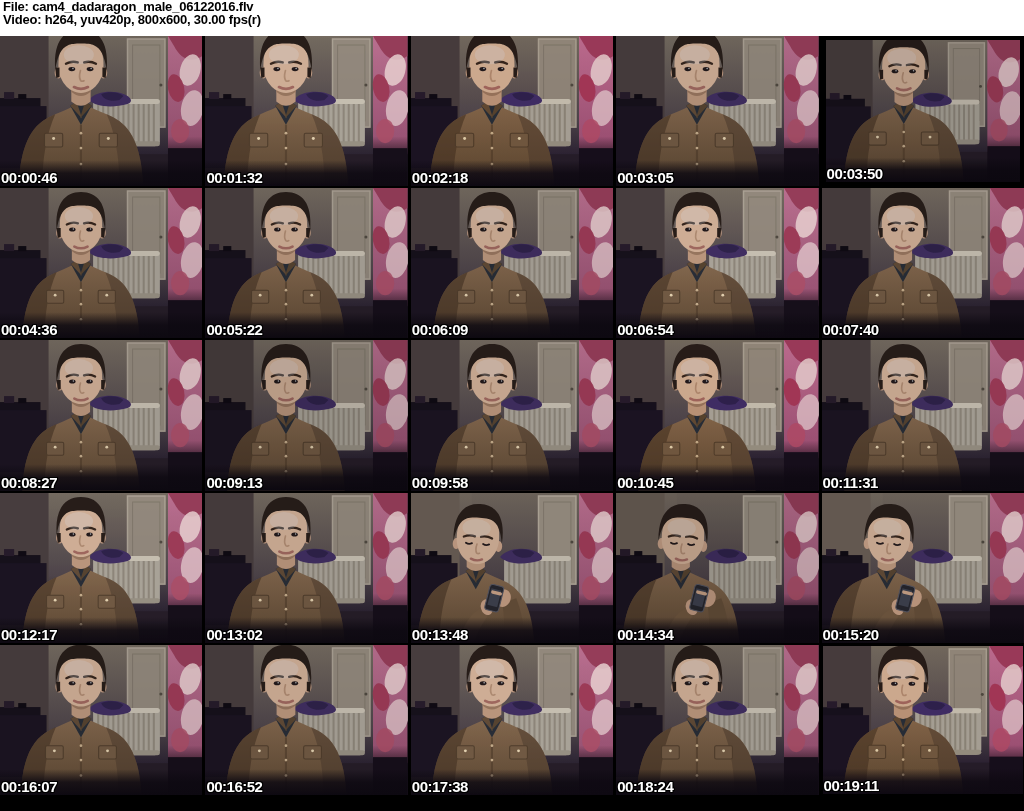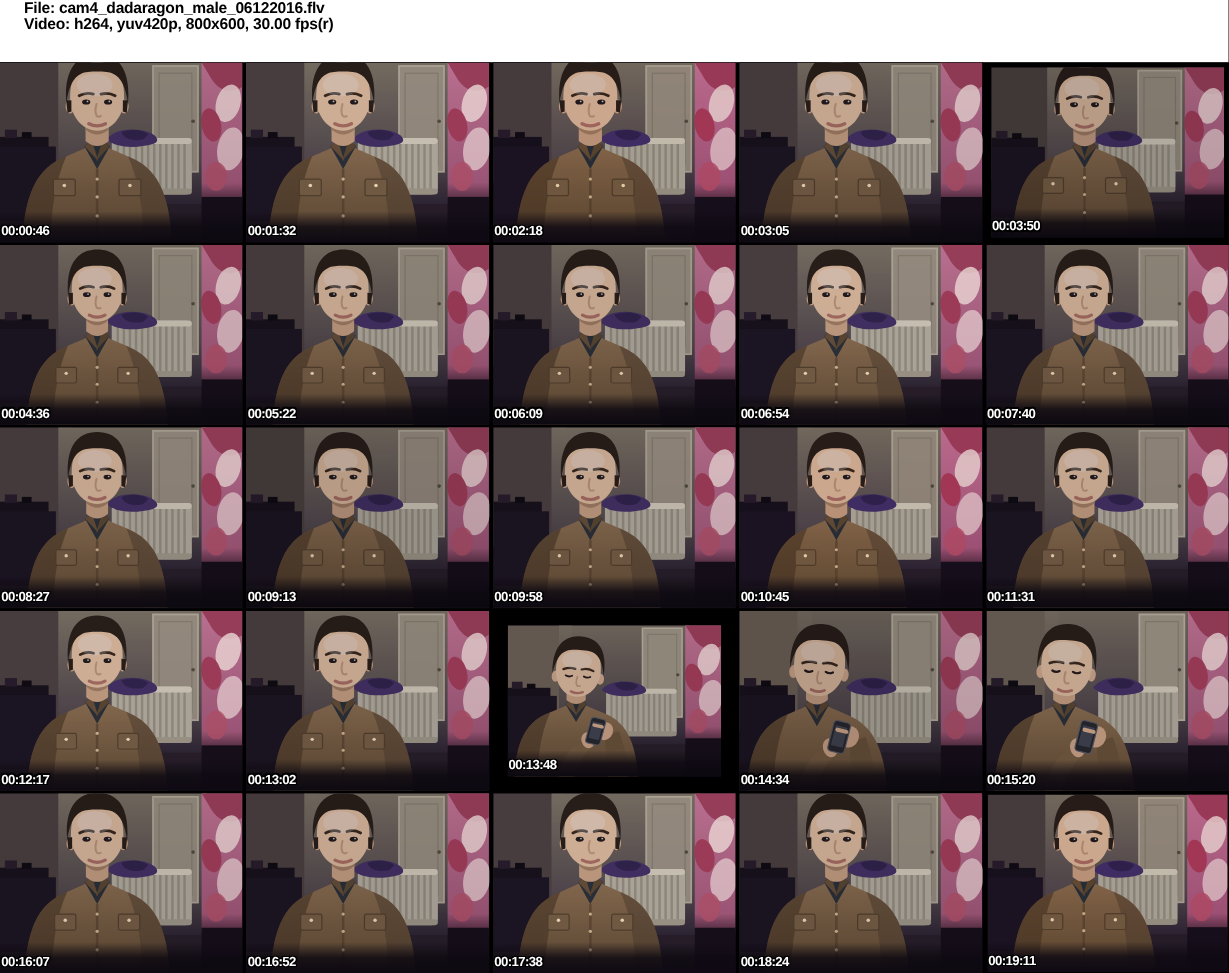--- a/index.html
+++ b/index.html
@@ -1,29 +1,29 @@
 <!DOCTYPE html>
 <html><head>
 <meta charset="utf-8">
 <style>
   html,body{margin:0;padding:0;background:#000;}
   .sheet{position:relative;width:1024px;height:811px;overflow:hidden;
          font-family:"Liberation Sans",sans-serif;background:#000;}
   
-  .header{height:52px;background:#ffffff;color:#000;overflow:hidden;
-          padding:1px 0 0 20px;box-sizing:border-box;}
+  .header{height:36px;background:#ffffff;color:#000;overflow:hidden;
+          padding:1px 0 0 3px;box-sizing:border-box;}
   .header-line{font-size:13px;line-height:12.7px;font-weight:bold;
                letter-spacing:-0.2px;white-space:nowrap;}
   
   .grid{height:759px;display:grid;grid-template-columns:repeat(5,1fr);
         grid-template-rows:repeat(5,1fr);gap:2px 3px;background:#000;}
   .cell{position:relative;overflow:hidden;background:#0a0810;}
   .cell svg{display:block;width:100%;height:100%;}
   .timestamp{position:absolute;left:1px;bottom:1px;color:#ffffff;
-    font-size:11px;font-weight:bold;letter-spacing:-0.5px;line-height:15px;
+    font-size:15px;font-weight:bold;letter-spacing:-0.5px;line-height:15px;
     text-shadow:-1px -1px 0 #000,1px -1px 0 #000,-1px 1px 0 #000,1px 1px 0 #000,
                  0 -1px 0 #000,0 1px 0 #000,-1px 0 0 #000,1px 0 0 #000;}
   
   .pose-facing .person-phone{display:none;}
   .pose-phone  .person-facing{display:none;}
   .pose-phone  .left-wall{opacity:.6;}
   .pose-phone  .mid-wall{opacity:.95;}
   .pose-phone  .door-shape{opacity:1;}
   
   .cell:nth-child(7n+2) svg{filter:brightness(1.05);}
@@ -2348,21 +2348,21 @@
           <rect x="93" y="94" width="10" height="17" fill="#3a3d49"></rect>
         </g>
         <rect x="95" y="96" width="11" height="3.4" rx="1.7" fill="#bb977e" transform="rotate(14 100 98)"></rect>
       </g>
 
       <rect x="0" y="124" width="200" height="26" fill="url(#gBot)"></rect>
     </svg>
     <figcaption class="timestamp">00:13:02</figcaption>
   </figure>
 
-  <figure class="cell pose-phone" style="margin:12px">
+  <figure class="cell pose-phone" style="margin:0">
     <svg class="scene" viewBox="0 0 200 150" preserveAspectRatio="none">
       <defs>
         <linearGradient id="gWall" x1="0" y1="0" x2="0" y2="1">
           <stop offset="0" stop-color="#6e655b"></stop>
               <stop offset="0.7" stop-color="#4a4146"></stop>
               <stop offset="1" stop-color="#2a2230"></stop>
         </linearGradient>
         <linearGradient id="gShirt" x1="0" y1="0" x2="0" y2="1">
           <stop offset="0" stop-color="#7b6149"></stop>
               <stop offset="1" stop-color="#55422f"></stop>

